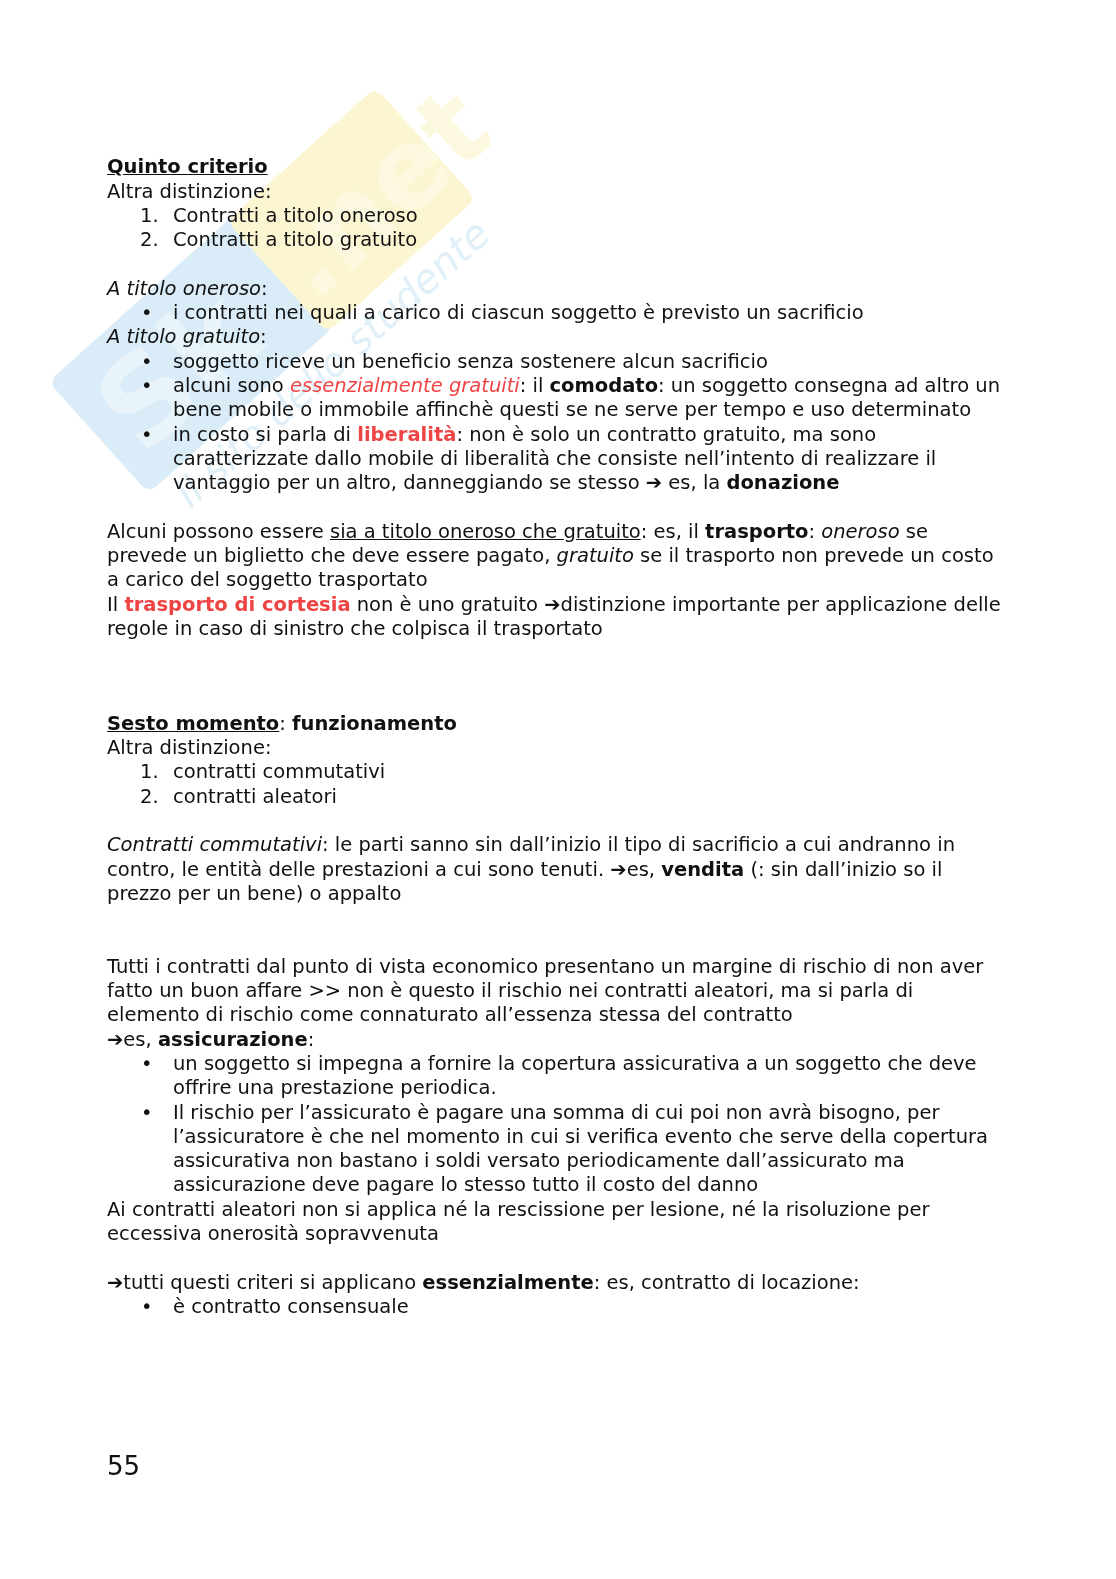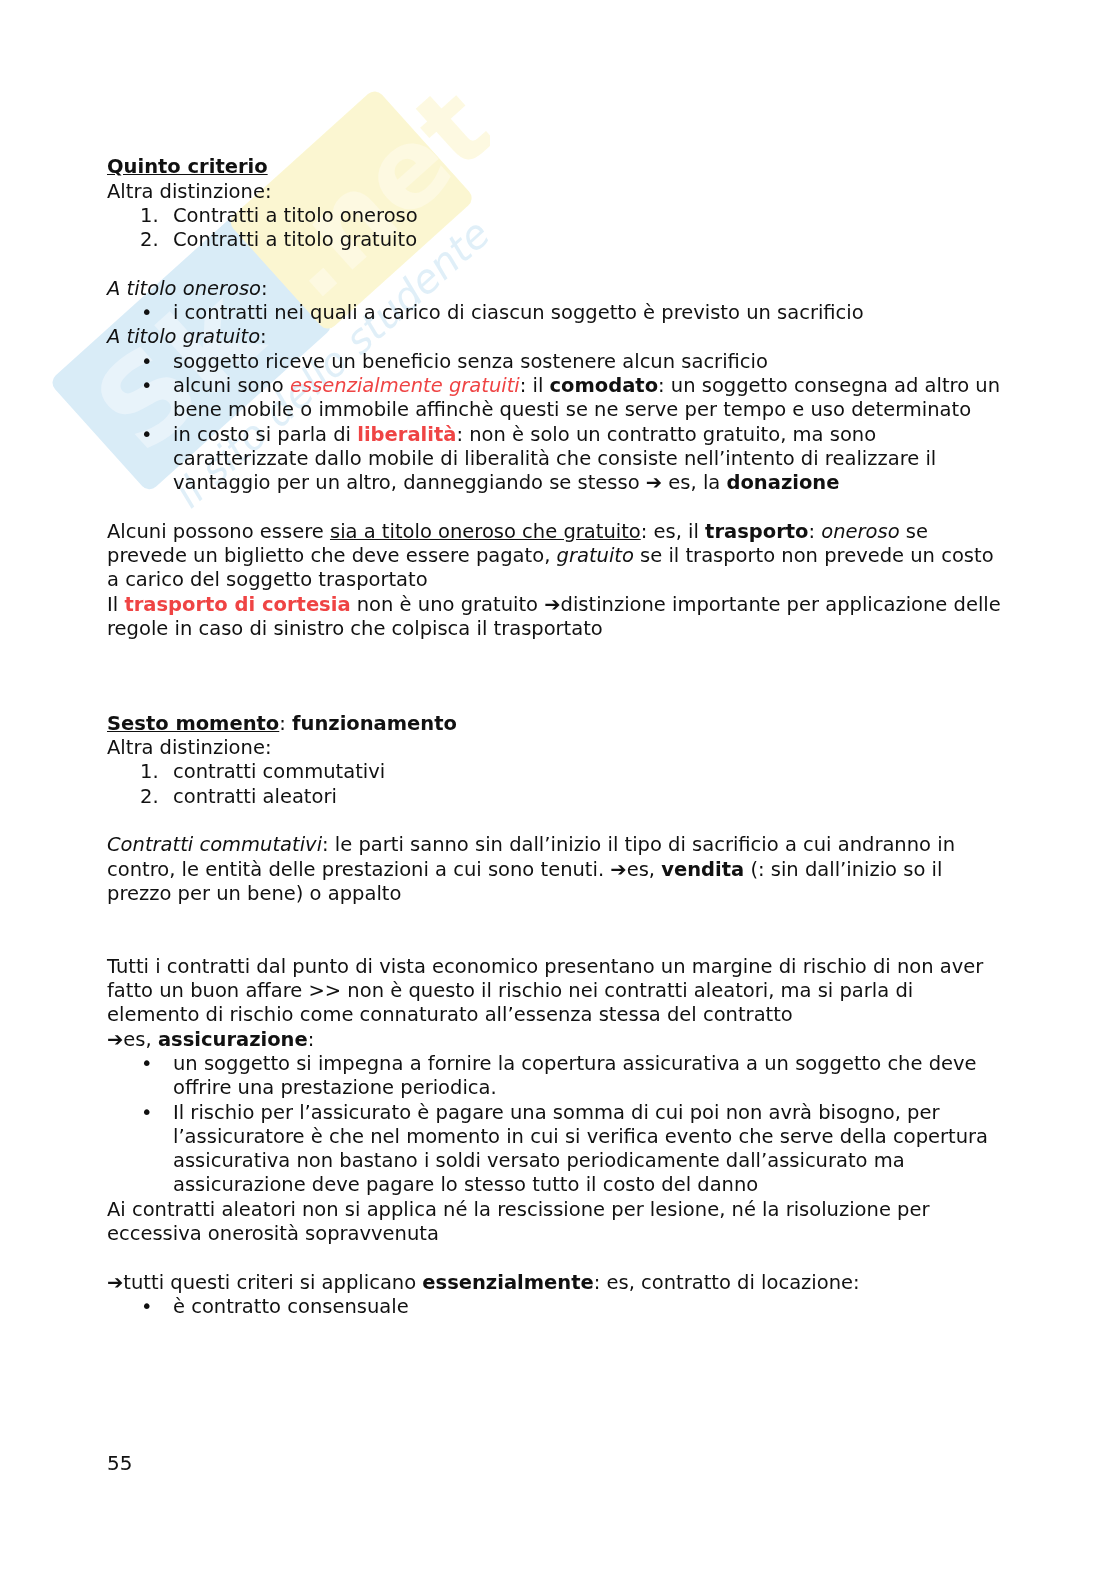--- a/index.html
+++ b/index.html
@@ -15,21 +15,21 @@
     .u { text-decoration: underline; }
     b { font-weight: bold; }
     i { font-style: italic; }
     .bi { font-weight: normal; font-style: italic; }
     .blue { color: #ef4444; }
     .ol, .ul { margin: 0; padding: 0; list-style: none; }
     .li { position: relative; padding-left: 66px; }
     .ol .li .num { position: absolute; left: 33px; }
     .ul .li .bullet { position: absolute; left: 34px; top: 0; }
     .arrow { font-weight: bold; }
-    .page-number { position: absolute; left: 107px; top: 1451px; font-size: 20px; }
+    .page-number { position: absolute; left: 107px; top: 1451px; font-size: 26px; }
   </style>
 </head>
 <body>
 
 <svg class="watermark" viewBox="0 0 470 520">
   <g transform="rotate(-42 235 260)" opacity="0.9">
     <rect x="20" y="190" width="250" height="150" rx="10" fill="#d5eaf7"></rect>
     <rect x="260" y="190" width="200" height="150" rx="10" fill="#fbf6cd"></rect>
     <text x="40" y="310" font-family="DejaVu Sans, sans-serif" font-size="120" font-weight="bold" fill="#e6f2fa">Sk</text>
     <text x="270" y="310" font-family="DejaVu Sans, sans-serif" font-size="110" font-weight="bold" fill="#fdf9de">.net</text>

